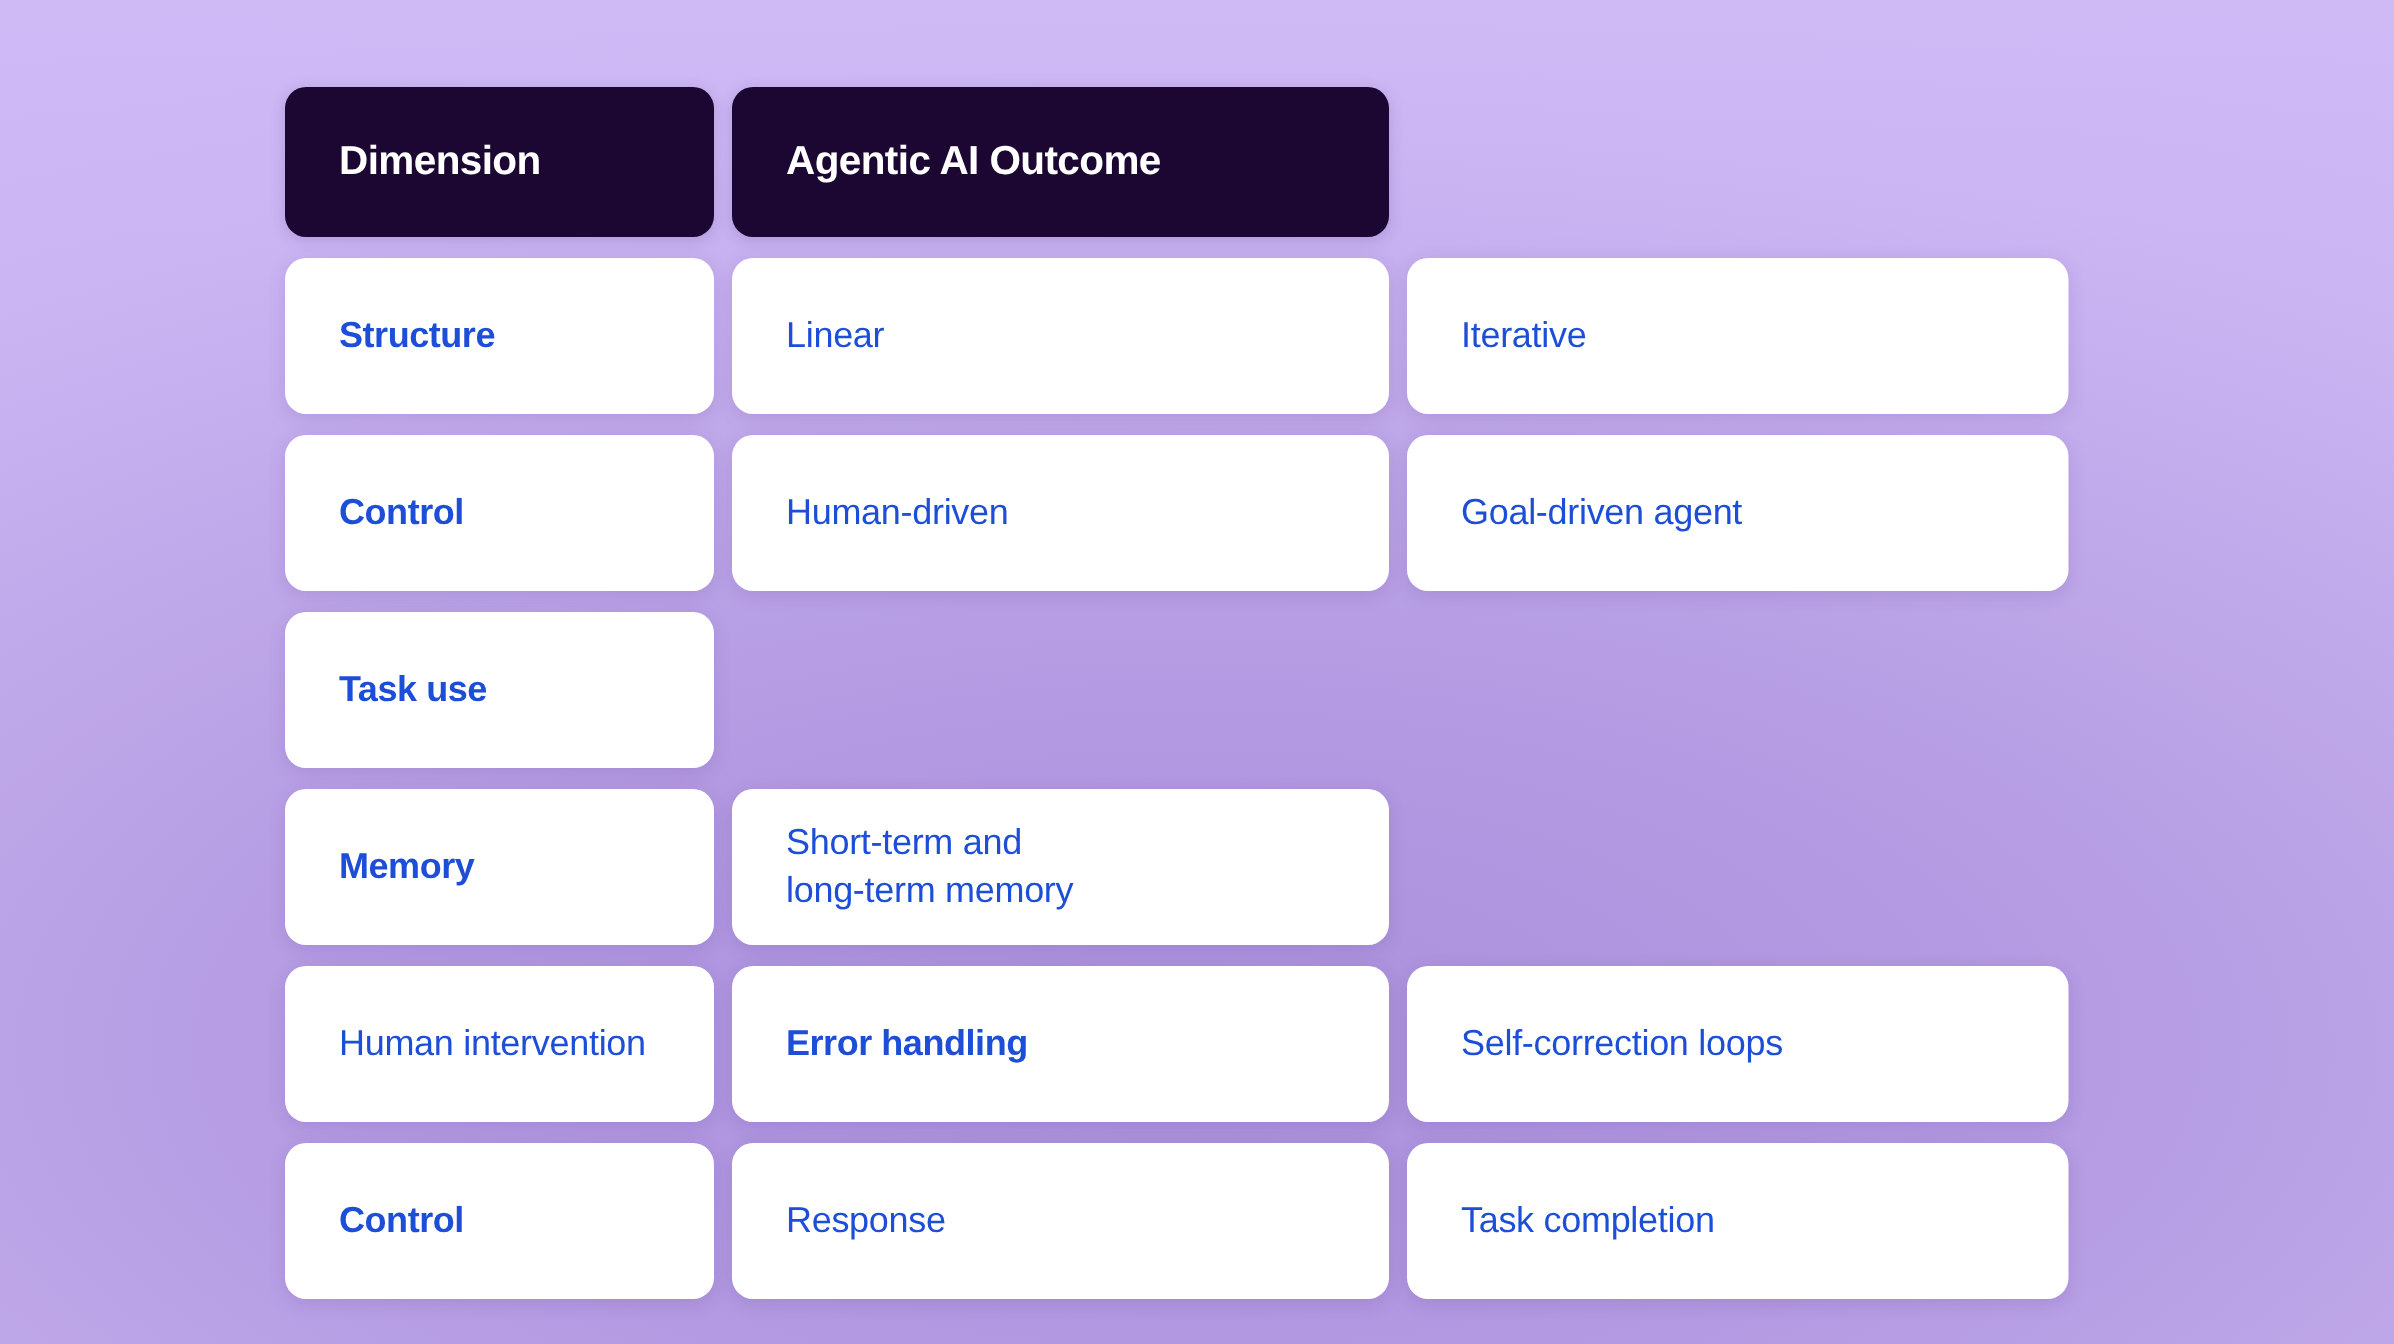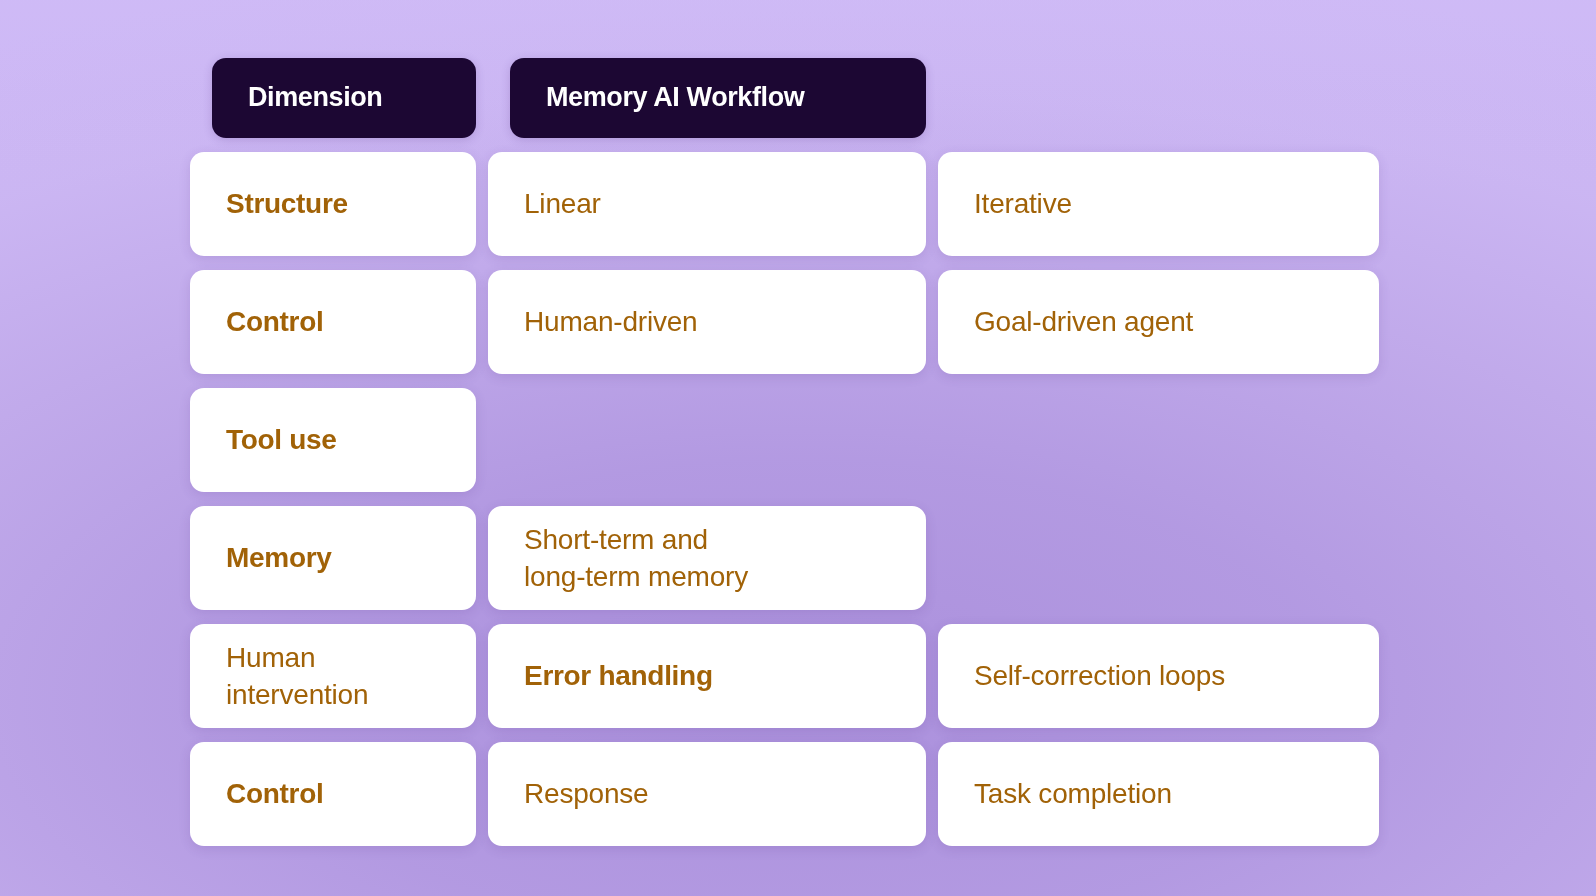--- a/index.html
+++ b/index.html
@@ -61,26 +61,25 @@
 
   .row {
     display: grid;
     grid-template-columns: 286px 438px 441px;
     gap: 12px;
   }
 
   
   .row-header .cell {
     background: #1C0733;
-    height: 80px;
+    height: 100px;
     border-radius: 14px;
     display: flex;
     align-items: center;
     box-shadow: 0 2px 10px rgba(60, 30, 110, 0.18);
-    margin-left: 22px;
   }
   .row-header .cell-text {
     color: #FFFFFF;
     font-size: 27px;
     font-weight: 700;
     letter-spacing: -0.4px;
     padding-left: 36px;
     line-height: 1.15;
   }
 
@@ -89,22 +88,22 @@
     background: #FFFFFF;
     height: 104px;
     border-radius: 14px;
     display: flex;
     align-items: center;
     box-shadow: 0 3px 12px rgba(80, 45, 130, 0.14);
   }
   .row-body .cell-text {
     padding-left: 36px;
     padding-right: 20px;
-    color: #a16207;
-    font-size: 28px;
+    color: #1d4ed8;
+    font-size: 24px;
     line-height: 1.33;
     letter-spacing: -0.2px;
     font-weight: 400;
     white-space: pre-line;
   }
   .row-body .cell-dimension .cell-text {
     font-weight: 700;
     letter-spacing: -0.3px;
   }
 </style>
@@ -117,21 +116,21 @@
 
 <div class="stage">
 
   <div class="table">
 
     <div class="row row-header">
       <div class="cell cell-header cell-dimension">
         <span class="cell-text">Dimension</span>
       </div>
       <div class="cell cell-header">
-        <span class="cell-text">Memory AI Workflow</span>
+        <span class="cell-text">Agentic AI Outcome</span>
       </div>
     </div>
 
     <div class="row row-body">
       <div class="cell cell-dimension">
         <span class="cell-text">Structure</span>
       </div>
       <div class="cell">
         <span class="cell-text">Linear</span>
       </div>
@@ -147,21 +146,21 @@
       <div class="cell">
         <span class="cell-text">Human-driven</span>
       </div>
       <div class="cell">
         <span class="cell-text">Goal-driven agent</span>
       </div>
     </div>
 
     <div class="row row-body">
       <div class="cell cell-dimension">
-        <span class="cell-text">Tool use</span>
+        <span class="cell-text">Task use</span>
       </div>
     </div>
 
     <div class="row row-body">
       <div class="cell cell-dimension">
         <span class="cell-text">Memory</span>
       </div>
       <div class="cell">
         <span class="cell-text">Short-term and
 long-term memory</span>

